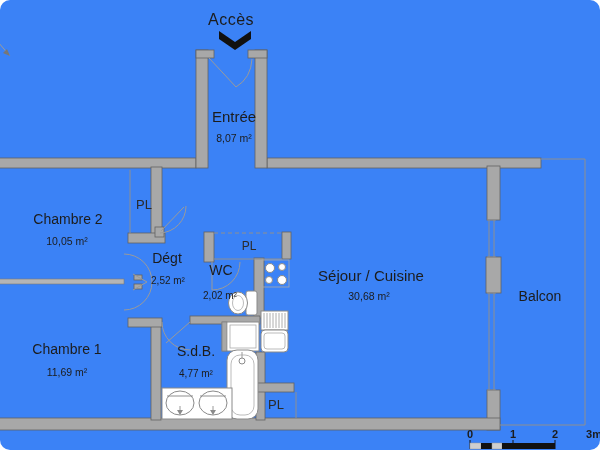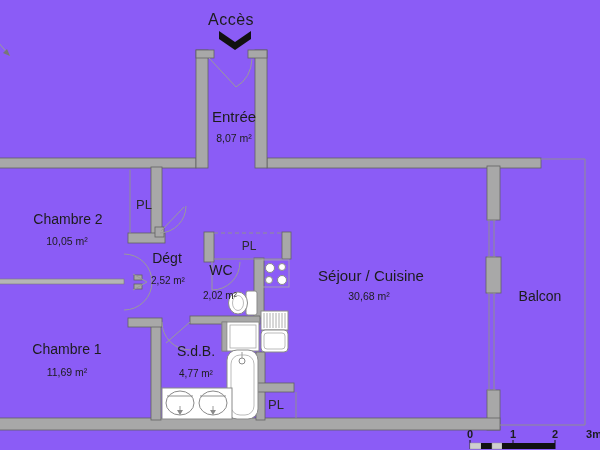--- a/index.html
+++ b/index.html
@@ -1,18 +1,19 @@
 <!DOCTYPE html>
 <html><head>
 <meta charset="utf-8">
 <style>
   html,body{margin:0;padding:0;background:#ffffff;}
   .plan-canvas{
-    position:relative;width:600px;height:450px;background:#8b5cf6;overflow:hidden;
+    position:relative;width:600px;height:450px;background:#3b82f6;overflow:hidden;
     font-family:"Liberation Sans", sans-serif;
+    border-radius:10px;
   }
   svg text{
     font-family:"Liberation Sans", sans-serif;
     fill:#1c1c1c;
   }
   .room-name{font-size:14px;}
   .room-name-lg{font-size:15px;}
   .room-area{font-size:10.5px;}
   .room-area-sm{font-size:10px;}
   .pl-label{font-size:13px;fill:#2a2a2a;}

